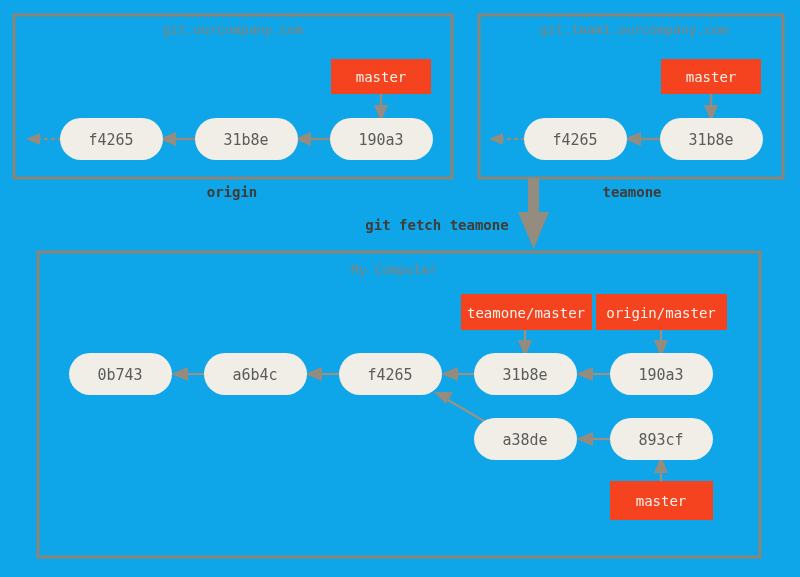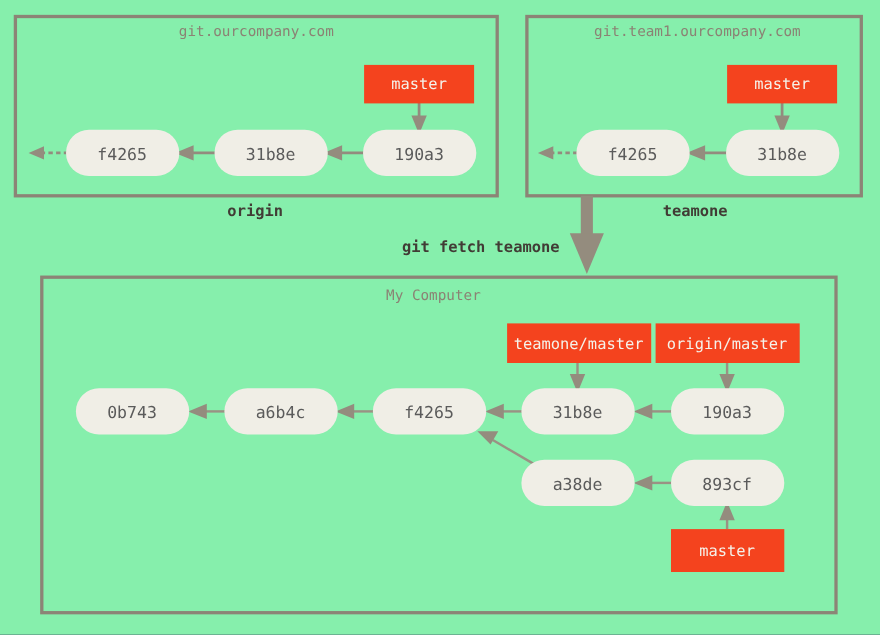--- a/index.html
+++ b/index.html
@@ -4,21 +4,21 @@
 <style>
   html, body {
     margin: 0;
     padding: 0;
     background: #4a6670;
   }
   #stage {
     position: relative;
     width: 800px;
     height: 577px;
-    background: #86efac;
+    background: #0ea5e9;
     overflow: hidden;
     font-family: "DejaVu Sans Mono", "Liberation Mono", monospace;
   }
   svg#diagram {
     position: absolute;
     top: 0;
     left: 0;
     width: 800px;
     height: 577px;
   }

